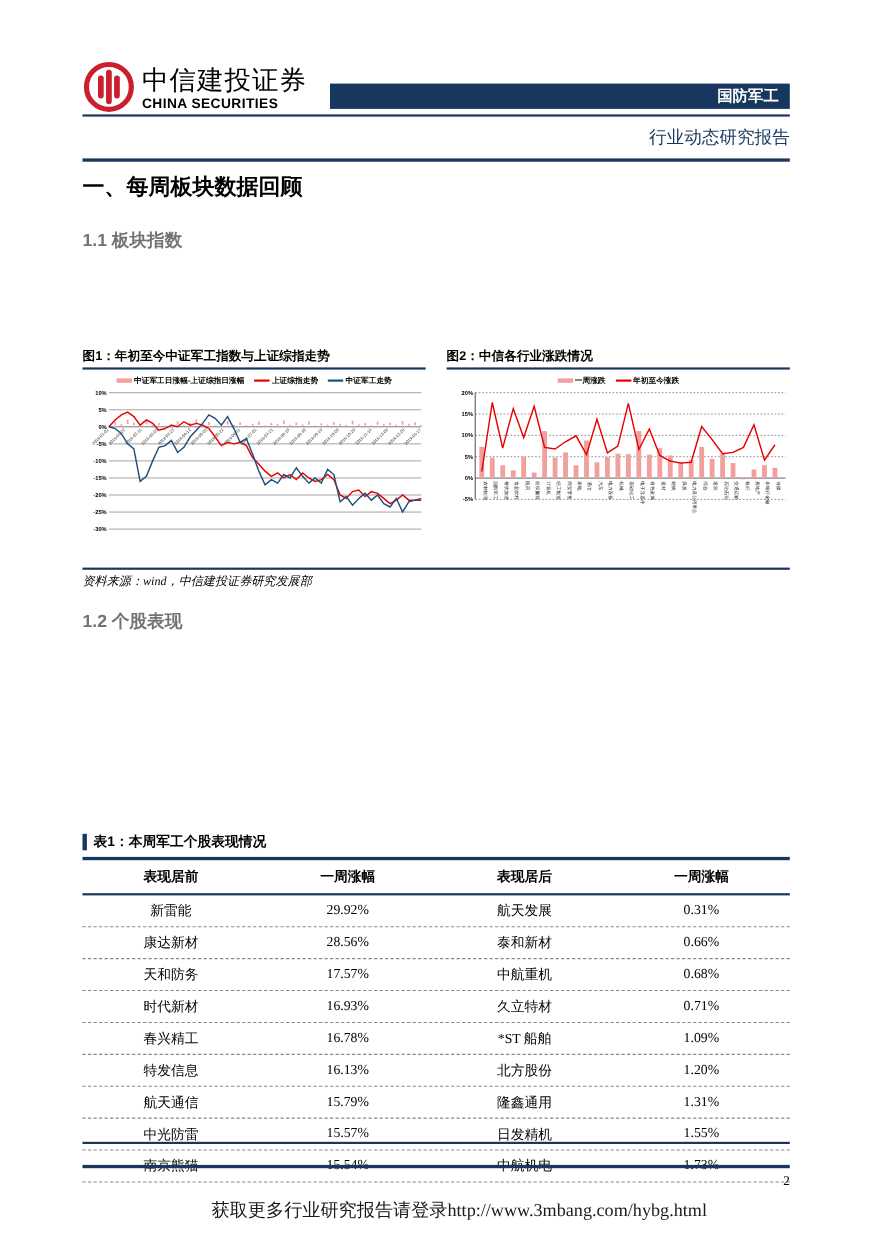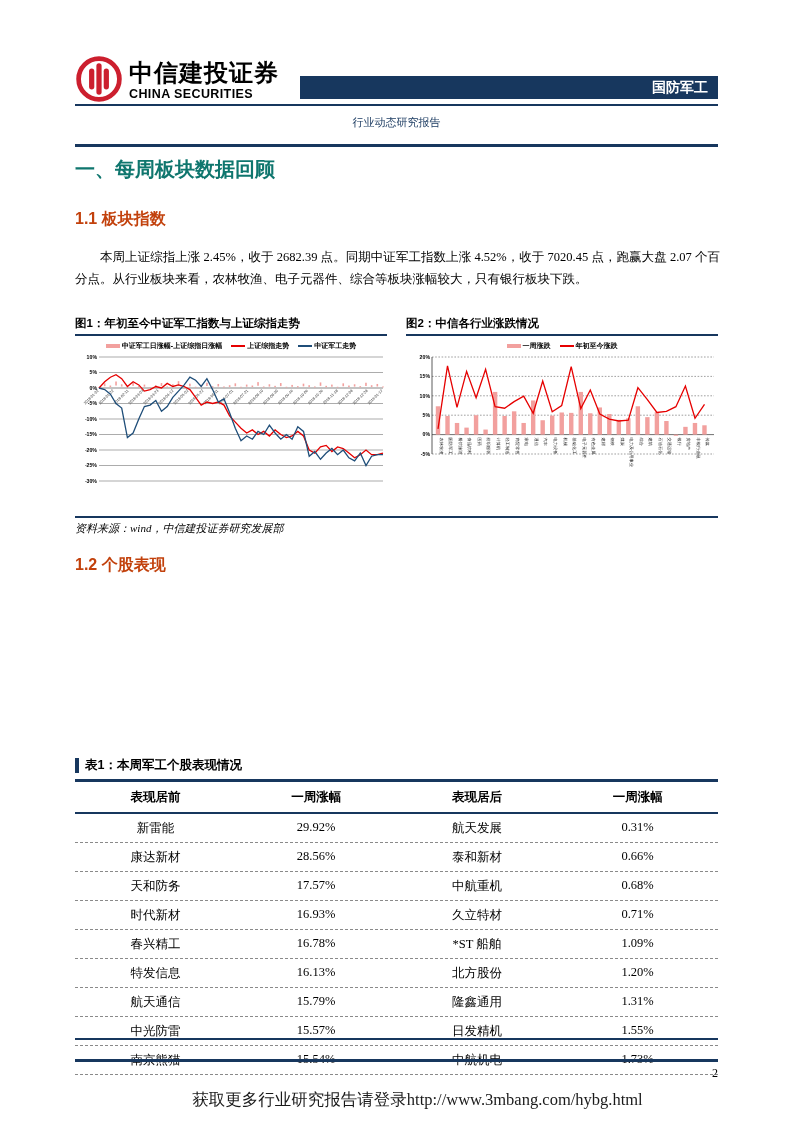--- a/index.html
+++ b/index.html
@@ -2,32 +2,32 @@
 <html><head>
 <meta charset="utf-8">
 <style>
   html,body{margin:0;padding:0;background:#fff;}
   .page{position:relative;width:793px;height:1122px;background:#fff;overflow:hidden;
         font-family:"Liberation Serif","DejaVu Serif",serif;color:#000;}
 
   
   .logo-block{position:absolute;left:76px;top:56px;display:flex;align-items:center;gap:7px;}
   .logo-mark{width:46px;height:46px;}
-  .logo-cn{font-size:24px;font-weight:bold;letter-spacing:1px;line-height:1.05;font-family:"Liberation Serif",serif;}
+  .logo-cn{font-size:24px;font-weight:normal;letter-spacing:1px;line-height:1.05;font-family:"Liberation Serif",serif;}
   .logo-en{font-size:12.5px;font-weight:bold;letter-spacing:.4px;font-family:"Liberation Sans","DejaVu Sans",sans-serif;}
   .industry-bar{position:absolute;left:300px;top:76px;width:418px;height:23px;background:#17375e;color:#fff;
         display:flex;align-items:center;justify-content:flex-end;padding-right:10px;box-sizing:border-box;
         font-family:"Liberation Sans","DejaVu Sans",sans-serif;font-weight:bold;font-size:14px;}
   .rule{position:absolute;background:#17375e;}
-  .report-type{position:absolute;left:75px;top:115px;width:643px;text-align:center;color:#17375e;font-size:11px;}
-
-  
-  .h1{position:absolute;left:75px;top:156px;font-size:20px;font-weight:bold;color:#0f766e;
+  .report-type{position:absolute;left:75px;top:115px;width:643px;text-align:right;color:#17375e;font-size:16px;}
+
+  
+  .h1{position:absolute;left:75px;top:156px;font-size:20px;font-weight:bold;color:#000000;
       font-family:"Liberation Sans","DejaVu Sans",sans-serif;}
-  .h2{position:absolute;left:75px;font-size:16px;font-weight:bold;color:#c2410c;
+  .h2{position:absolute;left:75px;font-size:16px;font-weight:bold;color:#737373;
       font-family:"Liberation Sans","DejaVu Sans",sans-serif;}
 
   .para{position:absolute;left:75px;width:645px;font-size:12.5px;line-height:1.72;text-indent:2em;text-align:justify;}
 
   
   .fig{position:absolute;top:316px;}
   .fig-title{font-size:11.5px;font-weight:bold;font-family:"Liberation Sans","DejaVu Sans",sans-serif;
       padding-bottom:3px;border-bottom:2.5px solid #17375e;}
   .legend{display:flex;justify-content:center;align-items:center;gap:9px;margin-top:5px;height:10px;
       font-size:7px;font-weight:bold;font-family:"Liberation Sans","DejaVu Sans",sans-serif;color:#000;}
@@ -74,21 +74,20 @@
       <div class="logo-en">CHINA SECURITIES</div>
     </span>
   </div>
   <div class="industry-bar">国防军工</div>
   <div class="rule" style="left:75px;top:104px;width:643px;height:2px;"></div>
   <div class="report-type">行业动态研究报告</div>
   <div class="rule" style="left:75px;top:144px;width:643px;height:3px;"></div>
 
   <div class="h1">一、每周板块数据回顾</div>
   <div class="h2" style="top:209px;">1.1 板块指数</div>
-  <div class="para" style="top:247px;">本周上证综指上涨 2.45%，收于 2682.39 点。同期中证军工指数上涨 4.52%，收于 7020.45 点，跑赢大盘 2.07 个百分点。从行业板块来看，农林牧渔、电子元器件、综合等板块涨幅较大，只有银行板块下跌。</div>
 
   <div class="fig" style="left:75px;width:312px;">
     <div class="fig-title">图1：年初至今中证军工指数与上证综指走势</div>
     <div class="legend" id="fig1-legend">
         <span class="li">
           <span class="sw-bar" style="background: rgb(242, 160, 158);"></span>
           <span>中证军工日涨幅-上证综指日涨幅</span>
         </span>
         <span class="li">
           <span class="sw-line" style="background: rgb(230, 0, 0);"></span>

